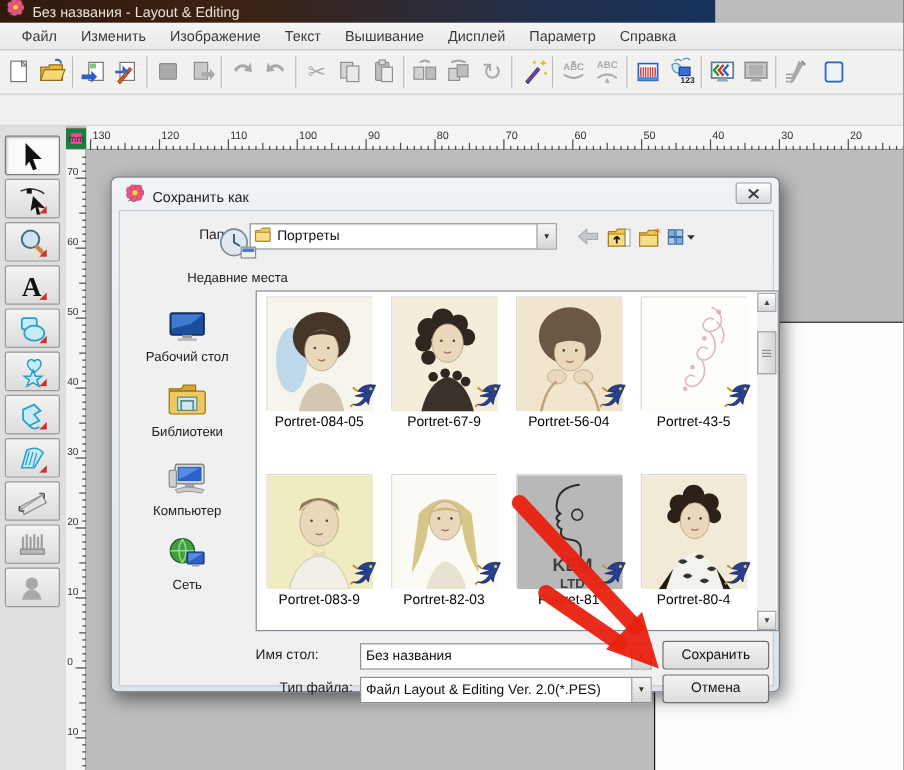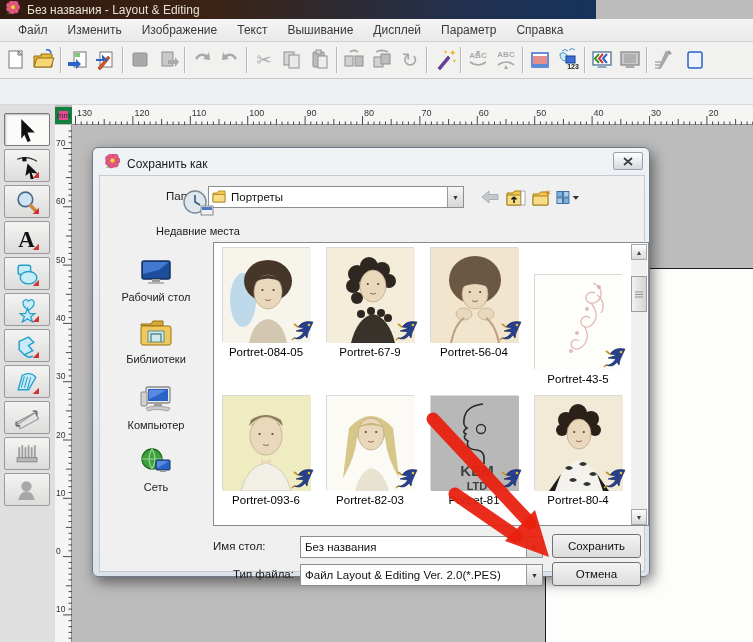--- a/index.html
+++ b/index.html
@@ -756,21 +756,21 @@
                   <ellipse cx="33" cy="66" rx="8" ry="6" fill="#e9d8bc" stroke="#bca080" stroke-width=".6"></ellipse>
                   <ellipse cx="55" cy="66" rx="8" ry="6" fill="#e9d8bc" stroke="#bca080" stroke-width=".6"></ellipse>
                   <path d="M20,95 Q24,76 33,70 M68,95 Q64,76 55,70" stroke="#bca080" stroke-width="2" fill="none"></path>
                 </svg><span class="bird"><svg width="24" height="22" viewBox="0 0 24 22">
                     <path d="M22,3 Q12,1 7,8 L14,9 L5,12 L13,13 Q8,20 3,19 Q10,22 14,16 L16,19 L17,14 Z" fill="#27408f" stroke="#101f4f" stroke-width=".6"></path>
                     <path d="M3,19 L1,21 M7,8 L3,5" stroke="#c89020" stroke-width="1.6"></path>
                     <circle cx="18" cy="6" r="1.3" fill="#e8c030"></circle>
                   </svg></span></div>
               <div class="fname">Portret-56-04</div>
             </div>
-            <div class="fcell" style="left: 314px; top: 4px; margin-top: 27px;">
+            <div class="fcell" style="left: 314px; top: 4px;">
               <div class="fthumb"><svg width="88" height="95" viewBox="0 0 88 95">
                   <rect width="88" height="95" fill="#fdfdfa"></rect>
                   <g stroke="#dcaaaa" stroke-width="1.3" fill="none" opacity=".85">
                     <path d="M58,8 C72,14 66,30 55,28 C47,26 52,14 60,18"></path>
                     <path d="M56,28 C68,42 56,56 48,51 C42,46 50,38 55,43"></path>
                     <path d="M49,51 C58,64 46,78 38,73 C33,69 39,62 44,66"></path>
                     <path d="M62,20 C68,24 70,32 66,38"></path>
                   </g>
                   <g fill="#dcaaaa" opacity=".8">
                     <circle cx="64" cy="12" r="2"></circle>
@@ -794,21 +794,21 @@
                   <circle cx="36.6" cy="38" r="1.1" fill="#5a4632"></circle>
                   <circle cx="49.4" cy="38" r="1.1" fill="#5a4632"></circle>
                   <path d="M40,48.55 Q43,50.55 46,48.55" stroke="#a06858" stroke-width="1" fill="none"></path>
                   <path d="M18,95 Q24,70 43,67 Q62,70 68,95Z" fill="#f2f0e6" stroke="#c8c2ae" stroke-width=".8"></path>
                   <path d="M38,62 Q43,68 48,62 L48,68 L38,68Z" fill="#e9d8bc"></path>
                 </svg><span class="bird"><svg width="24" height="22" viewBox="0 0 24 22">
                     <path d="M22,3 Q12,1 7,8 L14,9 L5,12 L13,13 Q8,20 3,19 Q10,22 14,16 L16,19 L17,14 Z" fill="#27408f" stroke="#101f4f" stroke-width=".6"></path>
                     <path d="M3,19 L1,21 M7,8 L3,5" stroke="#c89020" stroke-width="1.6"></path>
                     <circle cx="18" cy="6" r="1.3" fill="#e8c030"></circle>
                   </svg></span></div>
-              <div class="fname">Portret-093-6</div>
+              <div class="fname">Portret-083-9</div>
             </div>
             <div class="fcell" style="left: 106px; top: 152px;">
               <div class="fthumb"><svg width="88" height="95" viewBox="0 0 88 95">
                   <rect width="88" height="95" fill="#fbfaf5"></rect>
                   <path d="M22,32 Q44,8 66,32 L72,82 Q60,62 58,42 Q44,32 30,42 Q28,62 16,82Z" fill="#d5c383" opacity=".95"></path>
                   <ellipse cx="44" cy="38" rx="13" ry="16" fill="#e9d8bc" stroke="#bca080" stroke-width=".7"></ellipse>
                   <circle cx="38.8" cy="36" r="1.1" fill="#5a4632"></circle>
                   <circle cx="49.2" cy="36" r="1.1" fill="#5a4632"></circle>
                   <path d="M41,45.2 Q44,47.2 47,45.2" stroke="#a06858" stroke-width="1" fill="none"></path>
                   <path d="M30,32 Q44,22 58,32 Q44,26 30,32Z" fill="#c9b674"></path>

